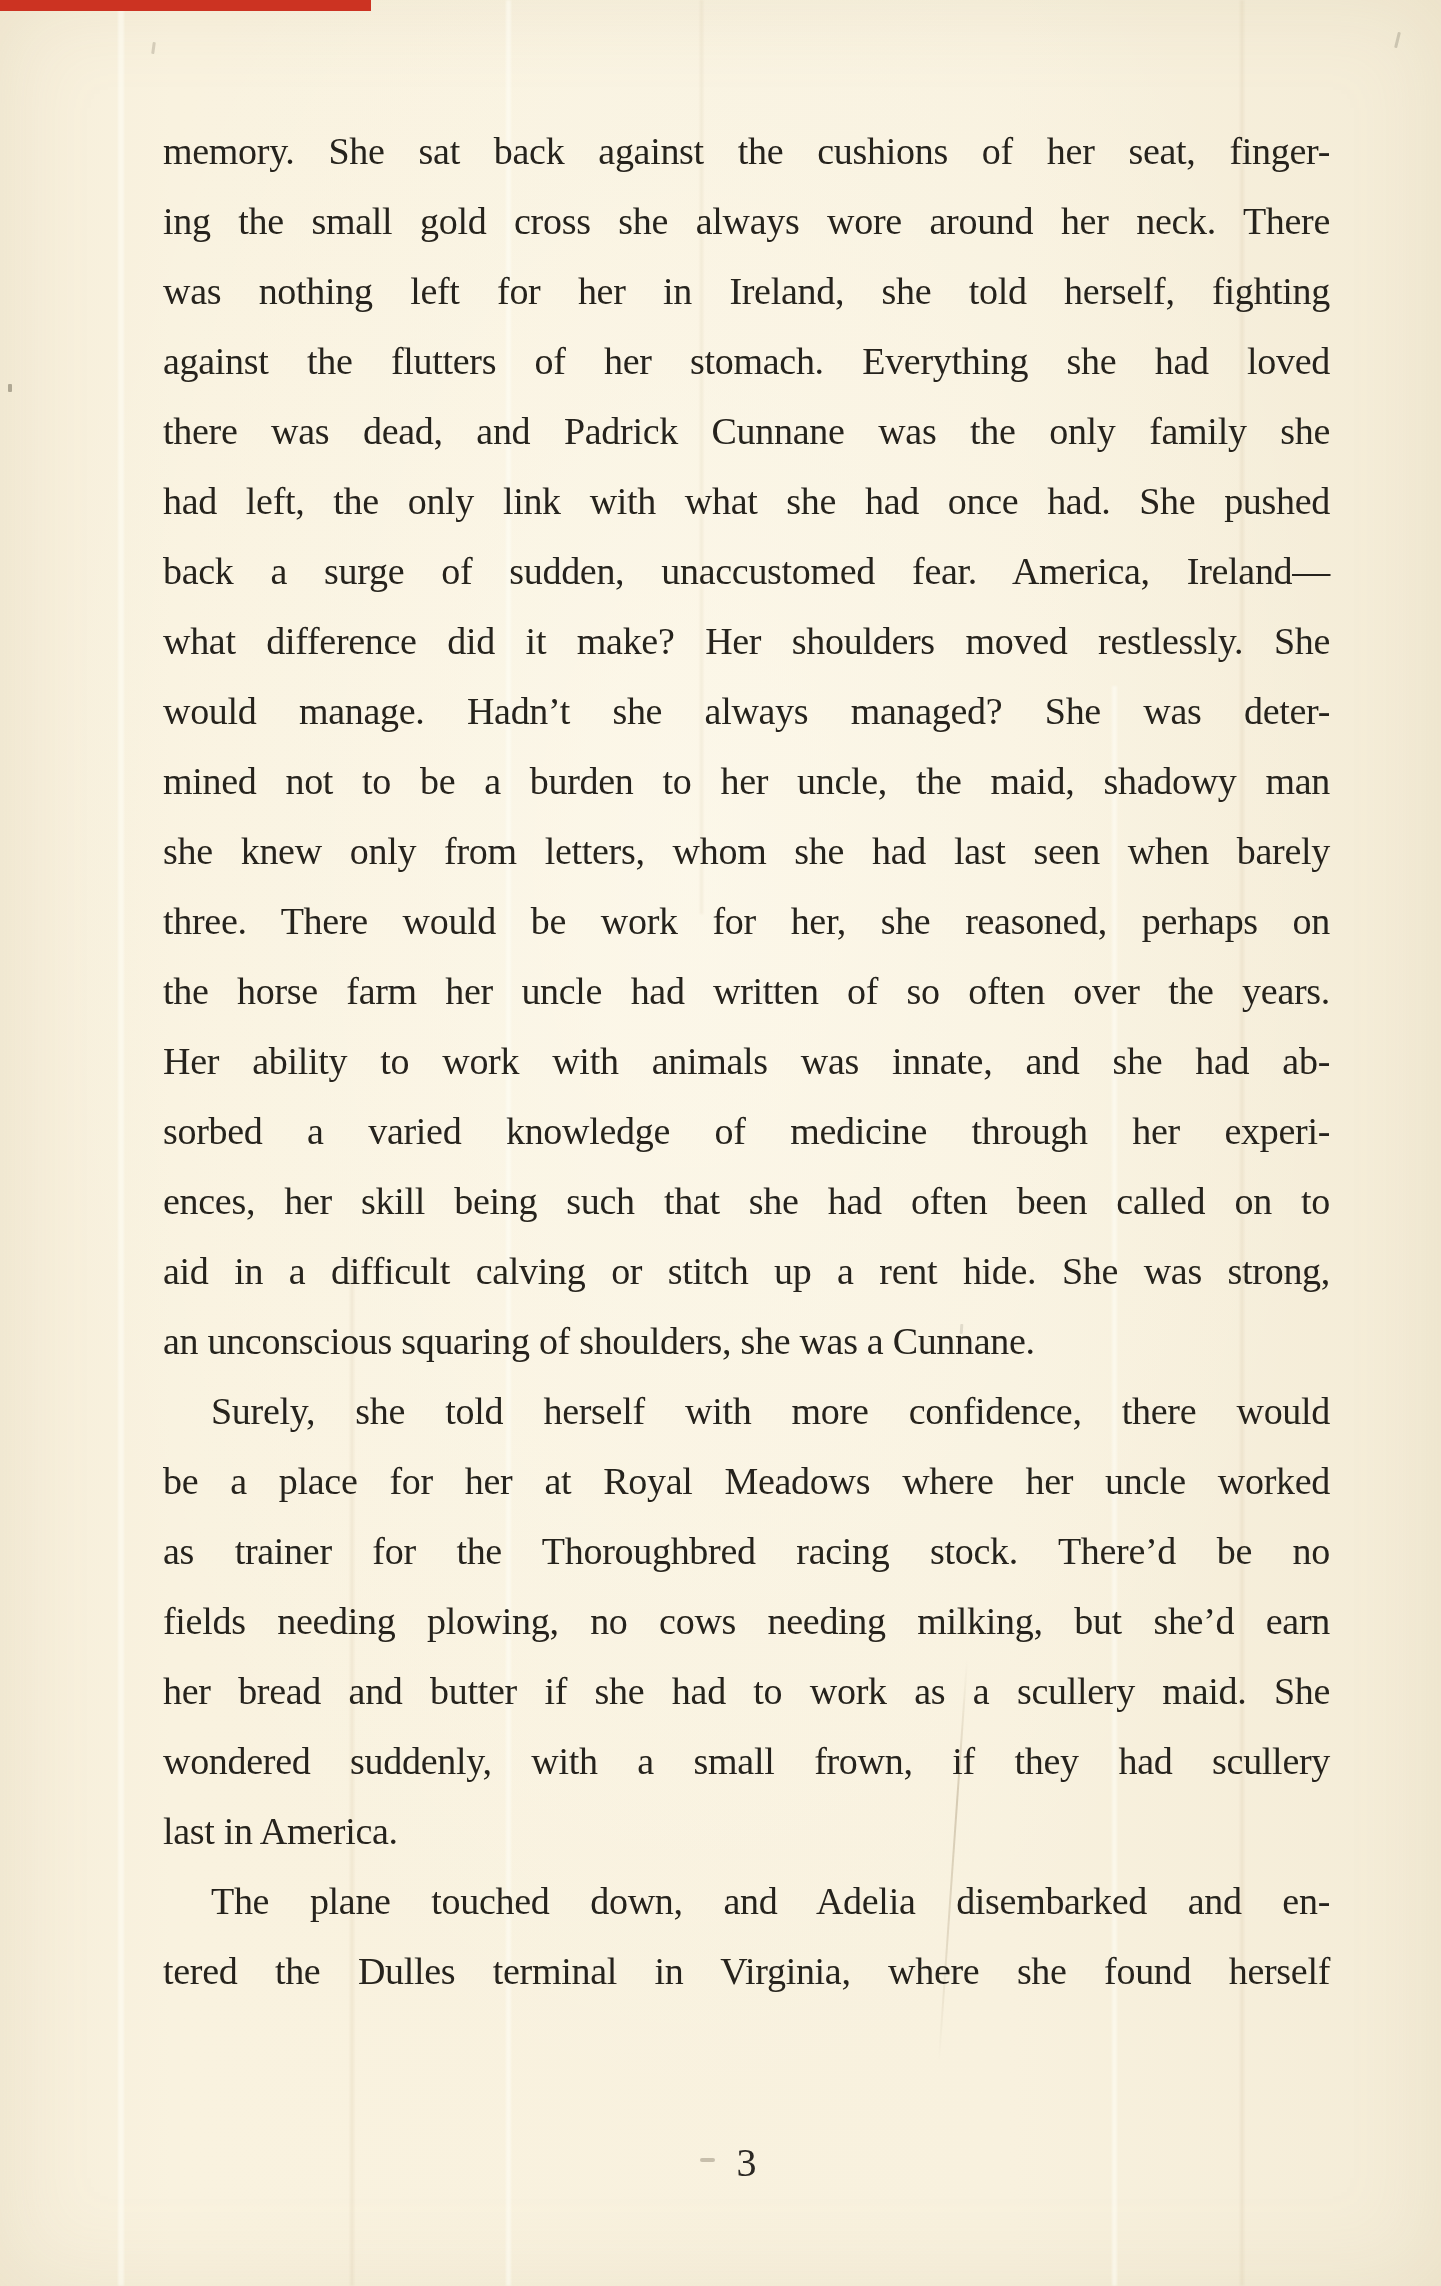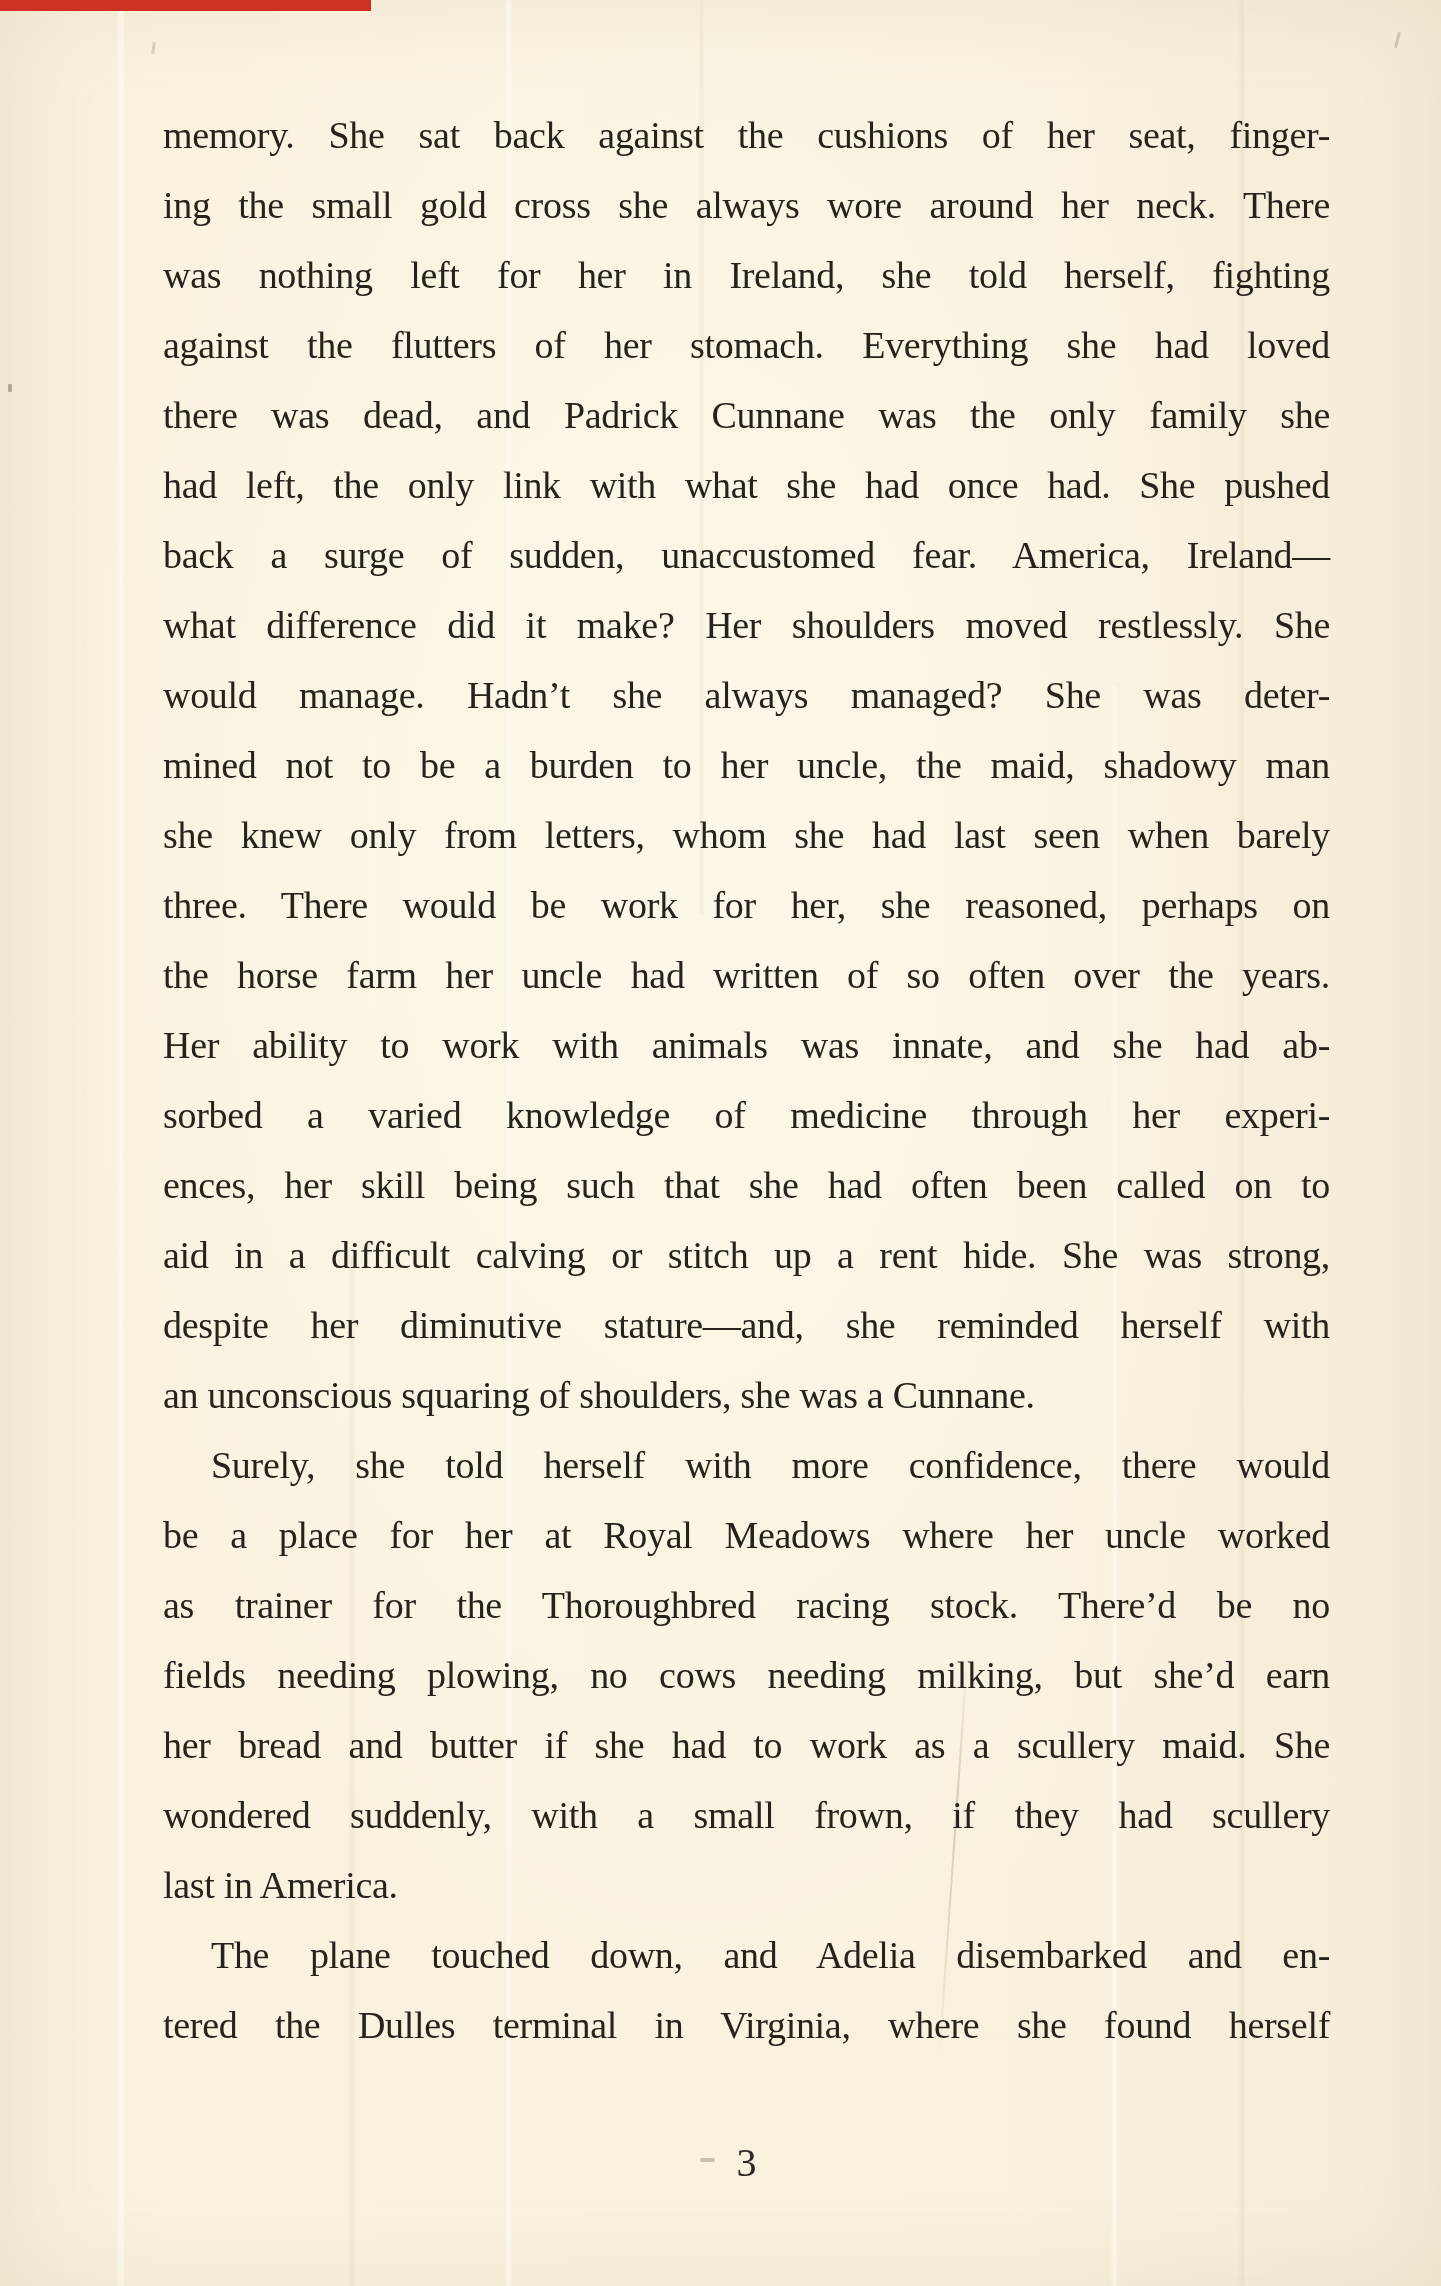--- a/index.html
+++ b/index.html
@@ -47,21 +47,21 @@
   }
   
   .speck {
     position: absolute;
     background: rgba(95,88,72,0.45);
     border-radius: 1px;
   }
   #text-block {
     position: absolute;
     left: 163px;
-    top: 100px;
+    top: 116px;
     width: 1167px;
     font-size: 38px;
     line-height: 70px;
     letter-spacing: -0.3px;
     color: #26231d;
     text-rendering: optimizeLegibility;
   }
   .line {
     text-align: justify;
     text-align-last: justify;
@@ -126,21 +126,20 @@
     <div class="line">what difference did it make? Her shoulders moved restlessly. She</div>
     <div class="line">would manage. Hadn’t she always managed? She was deter-</div>
     <div class="line">mined not to be a burden to her uncle, the maid, shadowy man</div>
     <div class="line">she knew only from letters, whom she had last seen when barely</div>
     <div class="line">three. There would be work for her, she reasoned, perhaps on</div>
     <div class="line">the horse farm her uncle had written of so often over the years.</div>
     <div class="line">Her ability to work with animals was innate, and she had ab-</div>
     <div class="line">sorbed a varied knowledge of medicine through her experi-</div>
     <div class="line">ences, her skill being such that she had often been called on to</div>
     <div class="line">aid in a difficult calving or stitch up a rent hide. She was strong,</div>
-    <div class="line">despite her diminutive stature—and, she reminded herself with</div>
     <div class="line endpara">an unconscious squaring of shoulders, she was a Cunnane.</div>
 
     <div class="line indent">Surely, she told herself with more confidence, there would</div>
     <div class="line">be a place for her at Royal Meadows where her uncle worked</div>
     <div class="line">as trainer for the Thoroughbred racing stock. There’d be no</div>
     <div class="line">fields needing plowing, no cows needing milking, but she’d earn</div>
     <div class="line">her bread and butter if she had to work as a scullery maid. She</div>
     <div class="line">wondered suddenly, with a small frown, if they had scullery</div>
     <div class="line endpara">last in America.</div>
 

